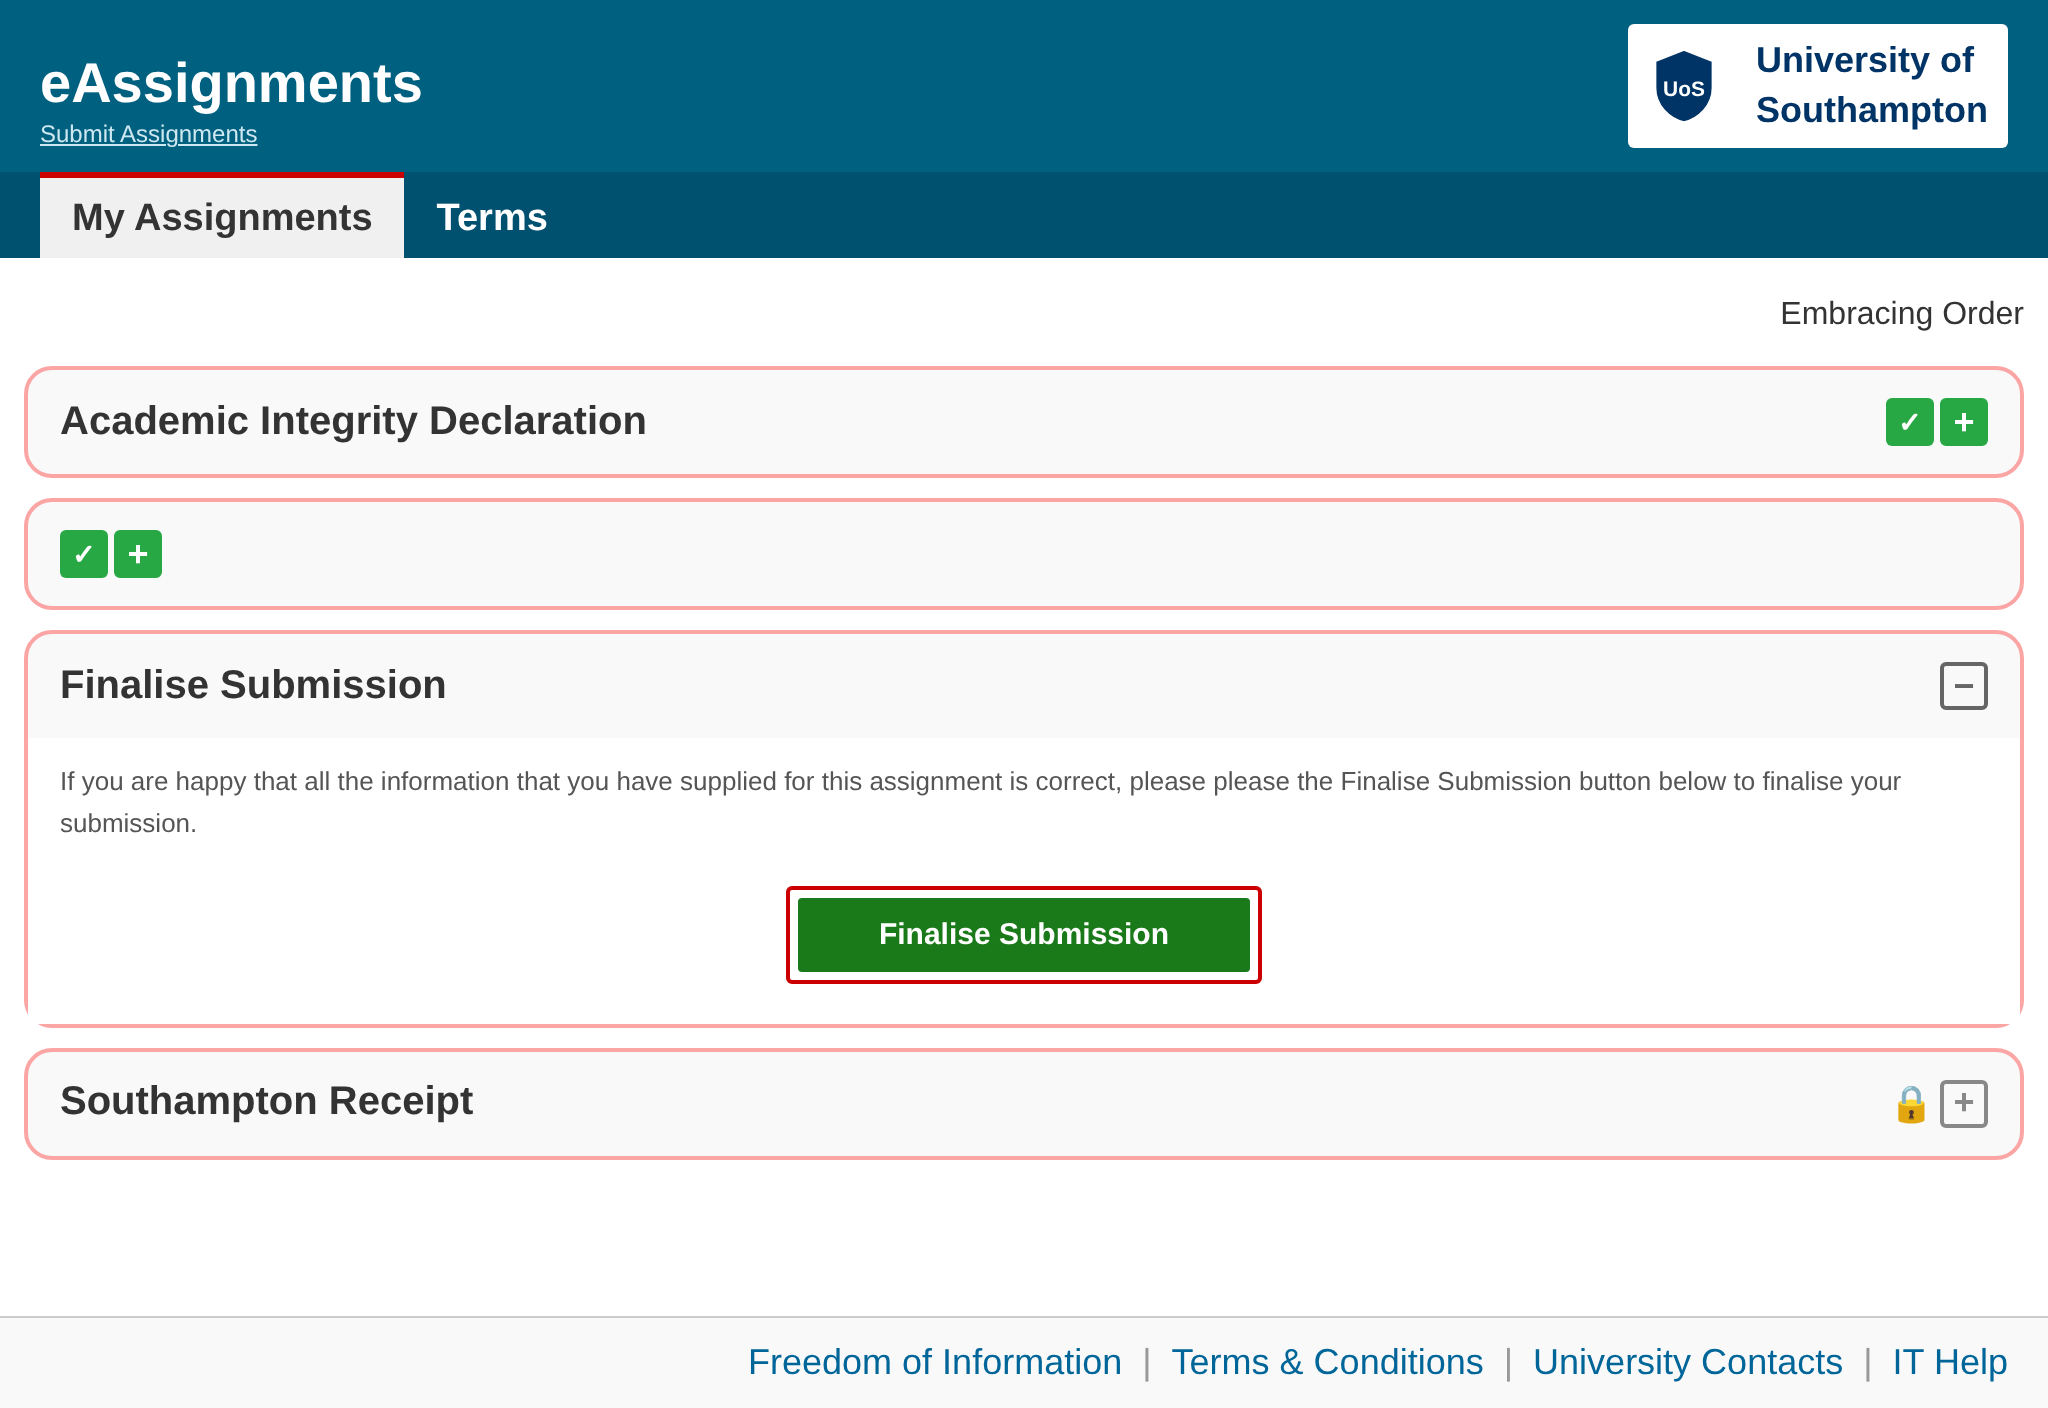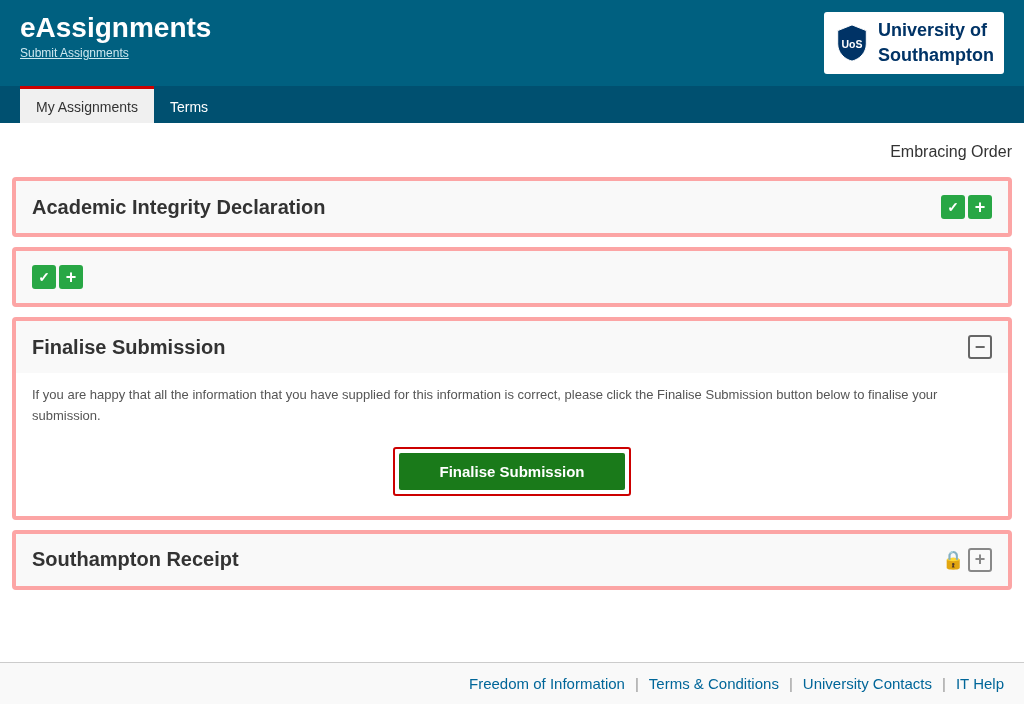--- a/index.html
+++ b/index.html
@@ -4,21 +4,21 @@
   <style>
     * { margin: 0; padding: 0; box-sizing: border-box; }
     body { font-family: Arial, sans-serif; background: #fff; min-height: 704px; display: flex; flex-direction: column; }
 
     
     .header {
       background-color: #006080;
       padding: 12px 20px;
       display: flex;
       justify-content: space-between;
-      align-items: flex-start;
+      align-items: flex-end;
     }
     .header-left .app-title {
       color: #fff;
       font-size: 28px;
       font-weight: bold;
     }
     .header-left .app-subtitle {
       color: #cde8f0;
       font-size: 12px;
       margin-top: 2px;
@@ -43,34 +43,35 @@
     .university-name {
       font-size: 11px;
       color: #003366;
       line-height: 1.4;
     }
     .university-name span {
       display: block;
       font-weight: bold;
       font-size: 18px;
       color: #003366;
+      margin-left: 10px;
     }
 
     
     .nav-bar {
       background-color: #005070;
       display: flex;
       align-items: flex-end;
       padding: 0 20px;
     }
     .nav-item {
       padding: 10px 16px 8px;
       color: #fff;
-      font-size: 14px;
-      font-weight: normal;
+      font-size: 19px;
+      font-weight: bold;
       cursor: pointer;
       text-decoration: none;
       display: block;
     }
     .nav-item.active {
       background: #f0f0f0;
       color: #333;
       border-top: 3px solid #cc0000;
     }
 
@@ -88,22 +89,22 @@
       color: #333;
       margin-bottom: 4px;
     }
     .page-header .assignment-name {
       font-size: 16px;
       color: #333;
     }
 
     
     .accordion-section {
-      border: 4px solid #fca5a5;
-      border-radius: 4px;
+      border: 2px solid #fca5a5;
+      border-radius: 14px;
       margin-bottom: 10px;
       background: #f9f9f9;
     }
     .accordion-header {
       display: flex;
       justify-content: space-between;
       align-items: center;
       padding: 14px 16px;
       cursor: pointer;
     }
@@ -217,21 +218,21 @@
       border-top: 1px solid #ccc;
       padding: 12px 20px;
       text-align: right;
       background: #f9f9f9;
     }
     .footer-links {
       display: flex;
       justify-content: flex-end;
       gap: 0;
       align-items: center;
-      font-size: 15px;
+      font-size: 18px;
     }
     .footer-link {
       color: #006699;
       text-decoration: none;
       cursor: pointer;
     }
     .footer-separator {
       color: #999;
       margin: 0 10px;
     }
@@ -288,21 +289,21 @@
   </div>
 
   <div class="accordion-section">
     <div class="accordion-header">
       <span class="accordion-title">Finalise Submission</span>
       <div class="accordion-icons">
         <div class="minus-icon">−</div>
       </div>
     </div>
     <div class="accordion-body">
-      <p class="finalise-text">If you are happy that all the information that you have supplied for this information is correct, please click the Finalise Submission button below to finalise your submission.</p>
+      <p class="finalise-text">If you are happy that all the information that you have supplied for this assignment is correct, please please the Finalise Submission button below to finalise your submission.</p>
       <div class="finalise-button-wrapper">
         <div class="finalise-button-outer">
           <button class="finalise-button">Finalise Submission</button>
         </div>
       </div>
     </div>
   </div>
 
   <div class="accordion-section">
     <div class="accordion-header">

